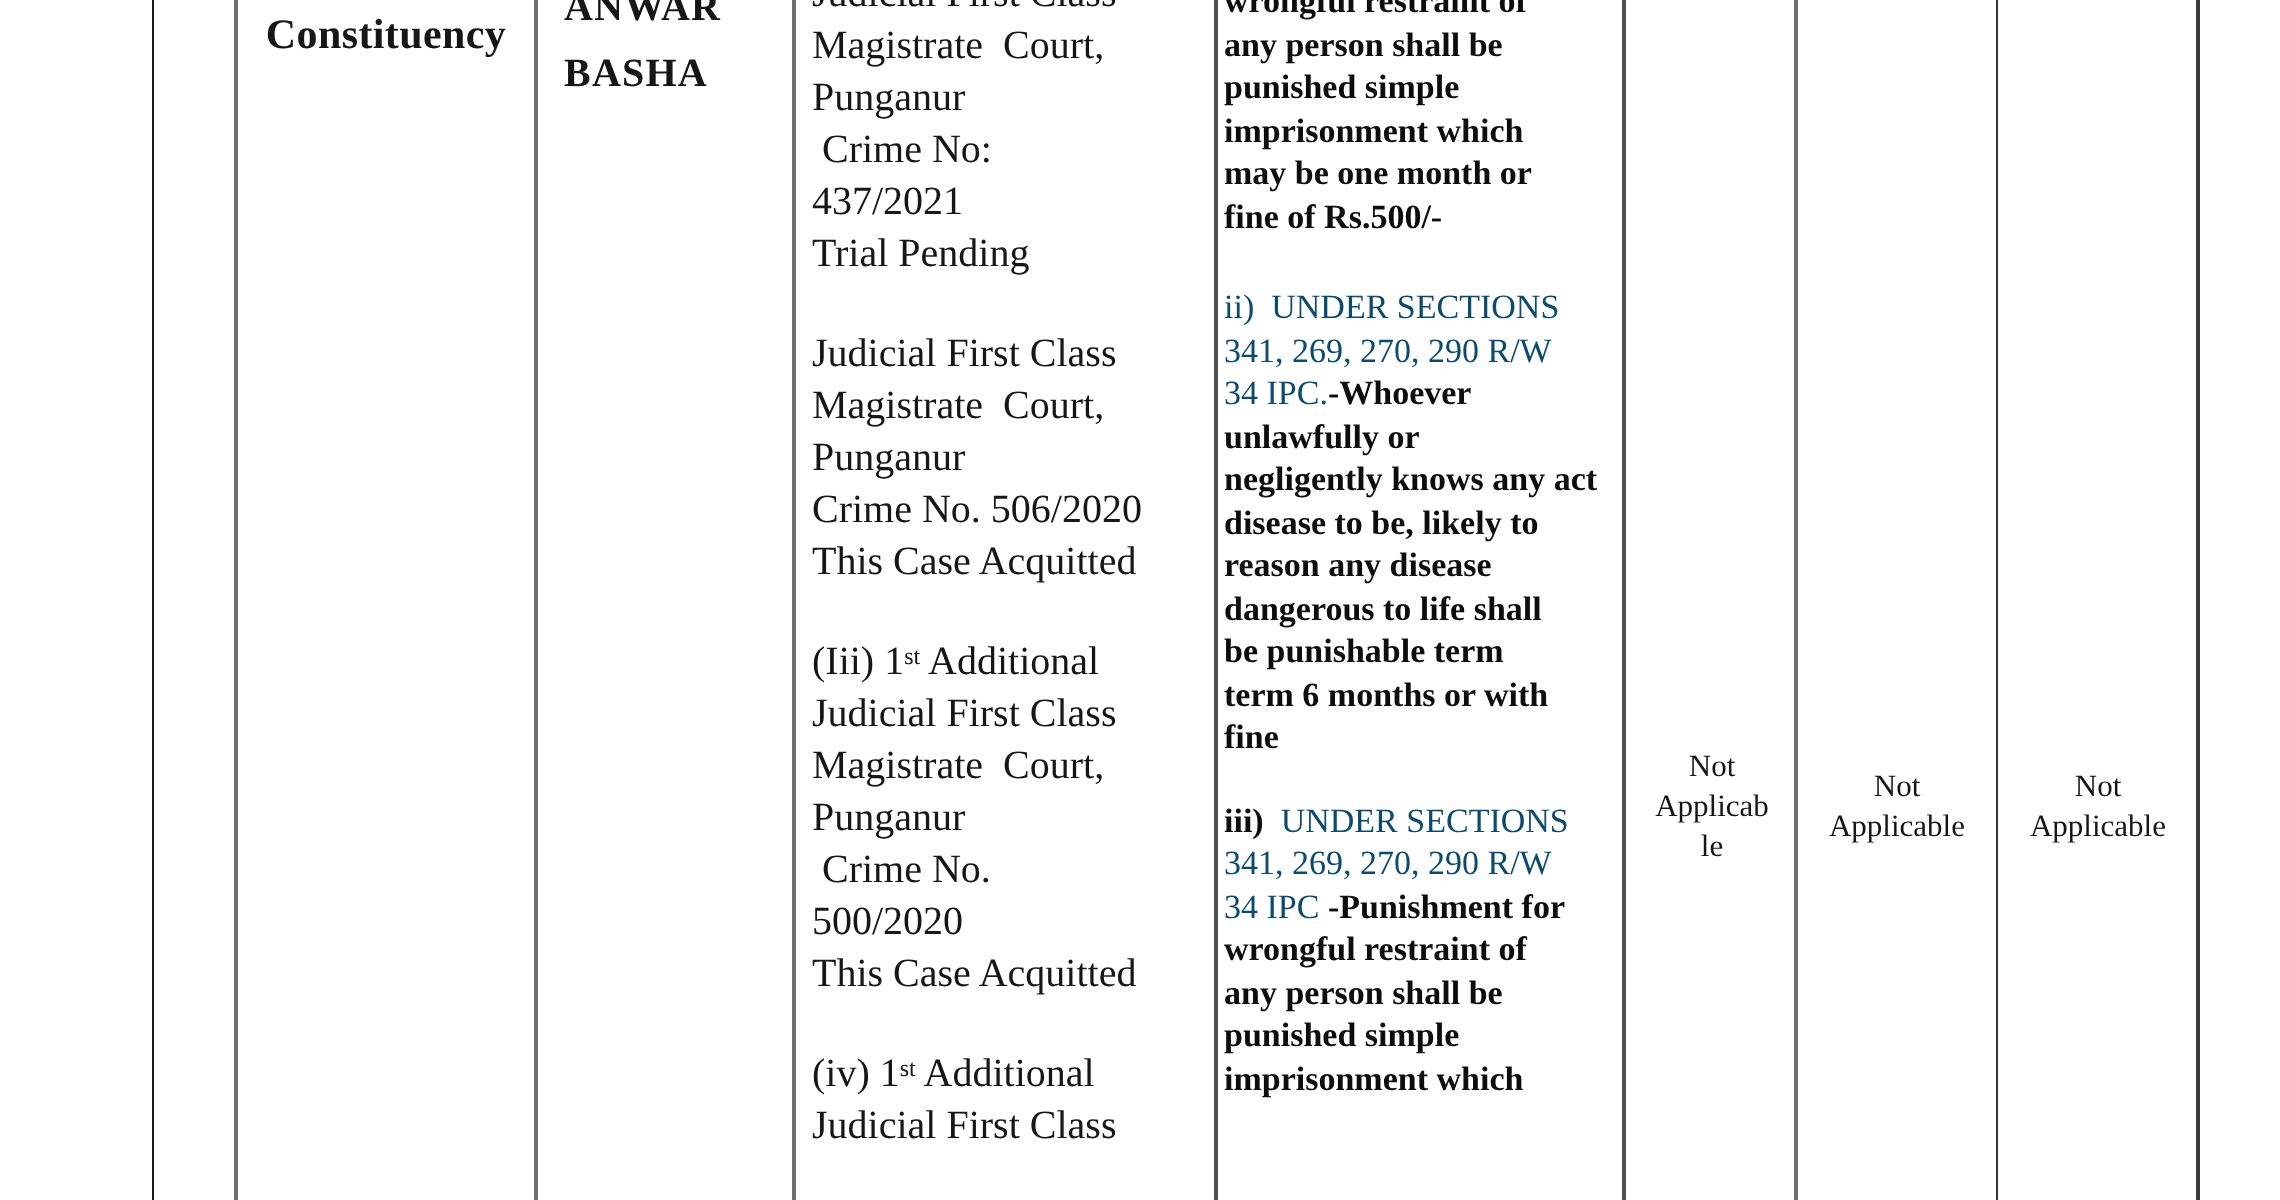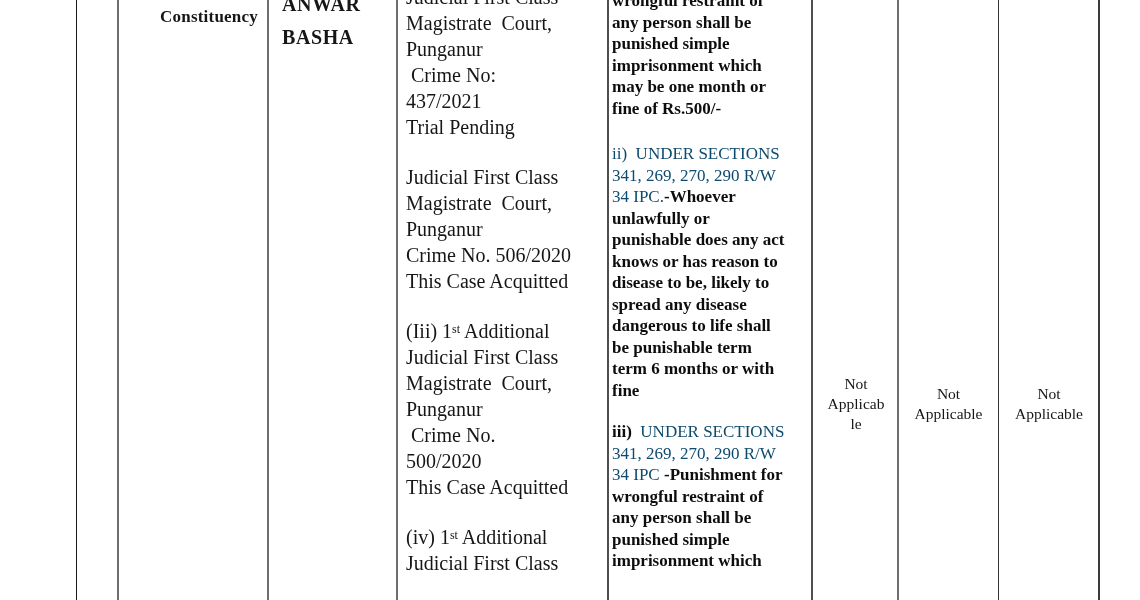--- a/index.html
+++ b/index.html
@@ -13,22 +13,22 @@
     color:#161616;
   }
   .wall{position:absolute;top:0;height:600px;}
   .cell{position:absolute;}
   .ln{white-space:pre;}
   .para + .para{margin-top:24px;}
   sup{font-size:60%;line-height:0;vertical-align:baseline;position:relative;top:-0.45em;}
 
   .constituency-cell{
     left:119px;top:4px;width:148px;
-    font-weight:bold;font-size:17px;line-height:26px;
-    text-align:center;letter-spacing:0.2px;margin-left:16px;
+    font-weight:bold;font-size:21px;line-height:26px;
+    text-align:center;letter-spacing:0.2px;
   }
   .candidate-cell{
     left:282px;top:-12px;
     font-weight:bold;font-size:20px;line-height:33px;
     letter-spacing:0.6px;
   }
   .court-cell{
     left:406px;top:-16px;width:200px;
     font-size:20px;line-height:26px;
   }
@@ -107,24 +107,23 @@
         <div class="ln">punished simple</div>
         <div class="ln">imprisonment which</div>
         <div class="ln">may be one month or</div>
         <div class="ln">fine of Rs.500/-</div>
       </div>
       <div class="para">
         <div class="ln"><span class="rg">ii)&nbsp; UNDER SECTIONS</span></div>
         <div class="ln"><span class="rg">341, 269, 270, 290 R/W</span></div>
         <div class="ln"><span class="rg">34 IPC.</span>-Whoever</div>
         <div class="ln">unlawfully or</div>
-        <div class="ln">punishable does any act</div>
-        <div class="ln">knows or has reason to</div>
+        <div class="ln">negligently knows any act</div>
         <div class="ln">disease to be, likely to</div>
-        <div class="ln">spread any disease</div>
+        <div class="ln">reason any disease</div>
         <div class="ln">dangerous to life shall</div>
         <div class="ln">be punishable term</div>
         <div class="ln">term 6 months or with</div>
         <div class="ln">fine</div>
       </div>
       <div class="para">
         <div class="ln">iii)<span class="rg">&nbsp; UNDER SECTIONS</span></div>
         <div class="ln"><span class="rg">341, 269, 270, 290 R/W</span></div>
         <div class="ln"><span class="rg">34 IPC </span>-Punishment for</div>
         <div class="ln">wrongful restraint of</div>

